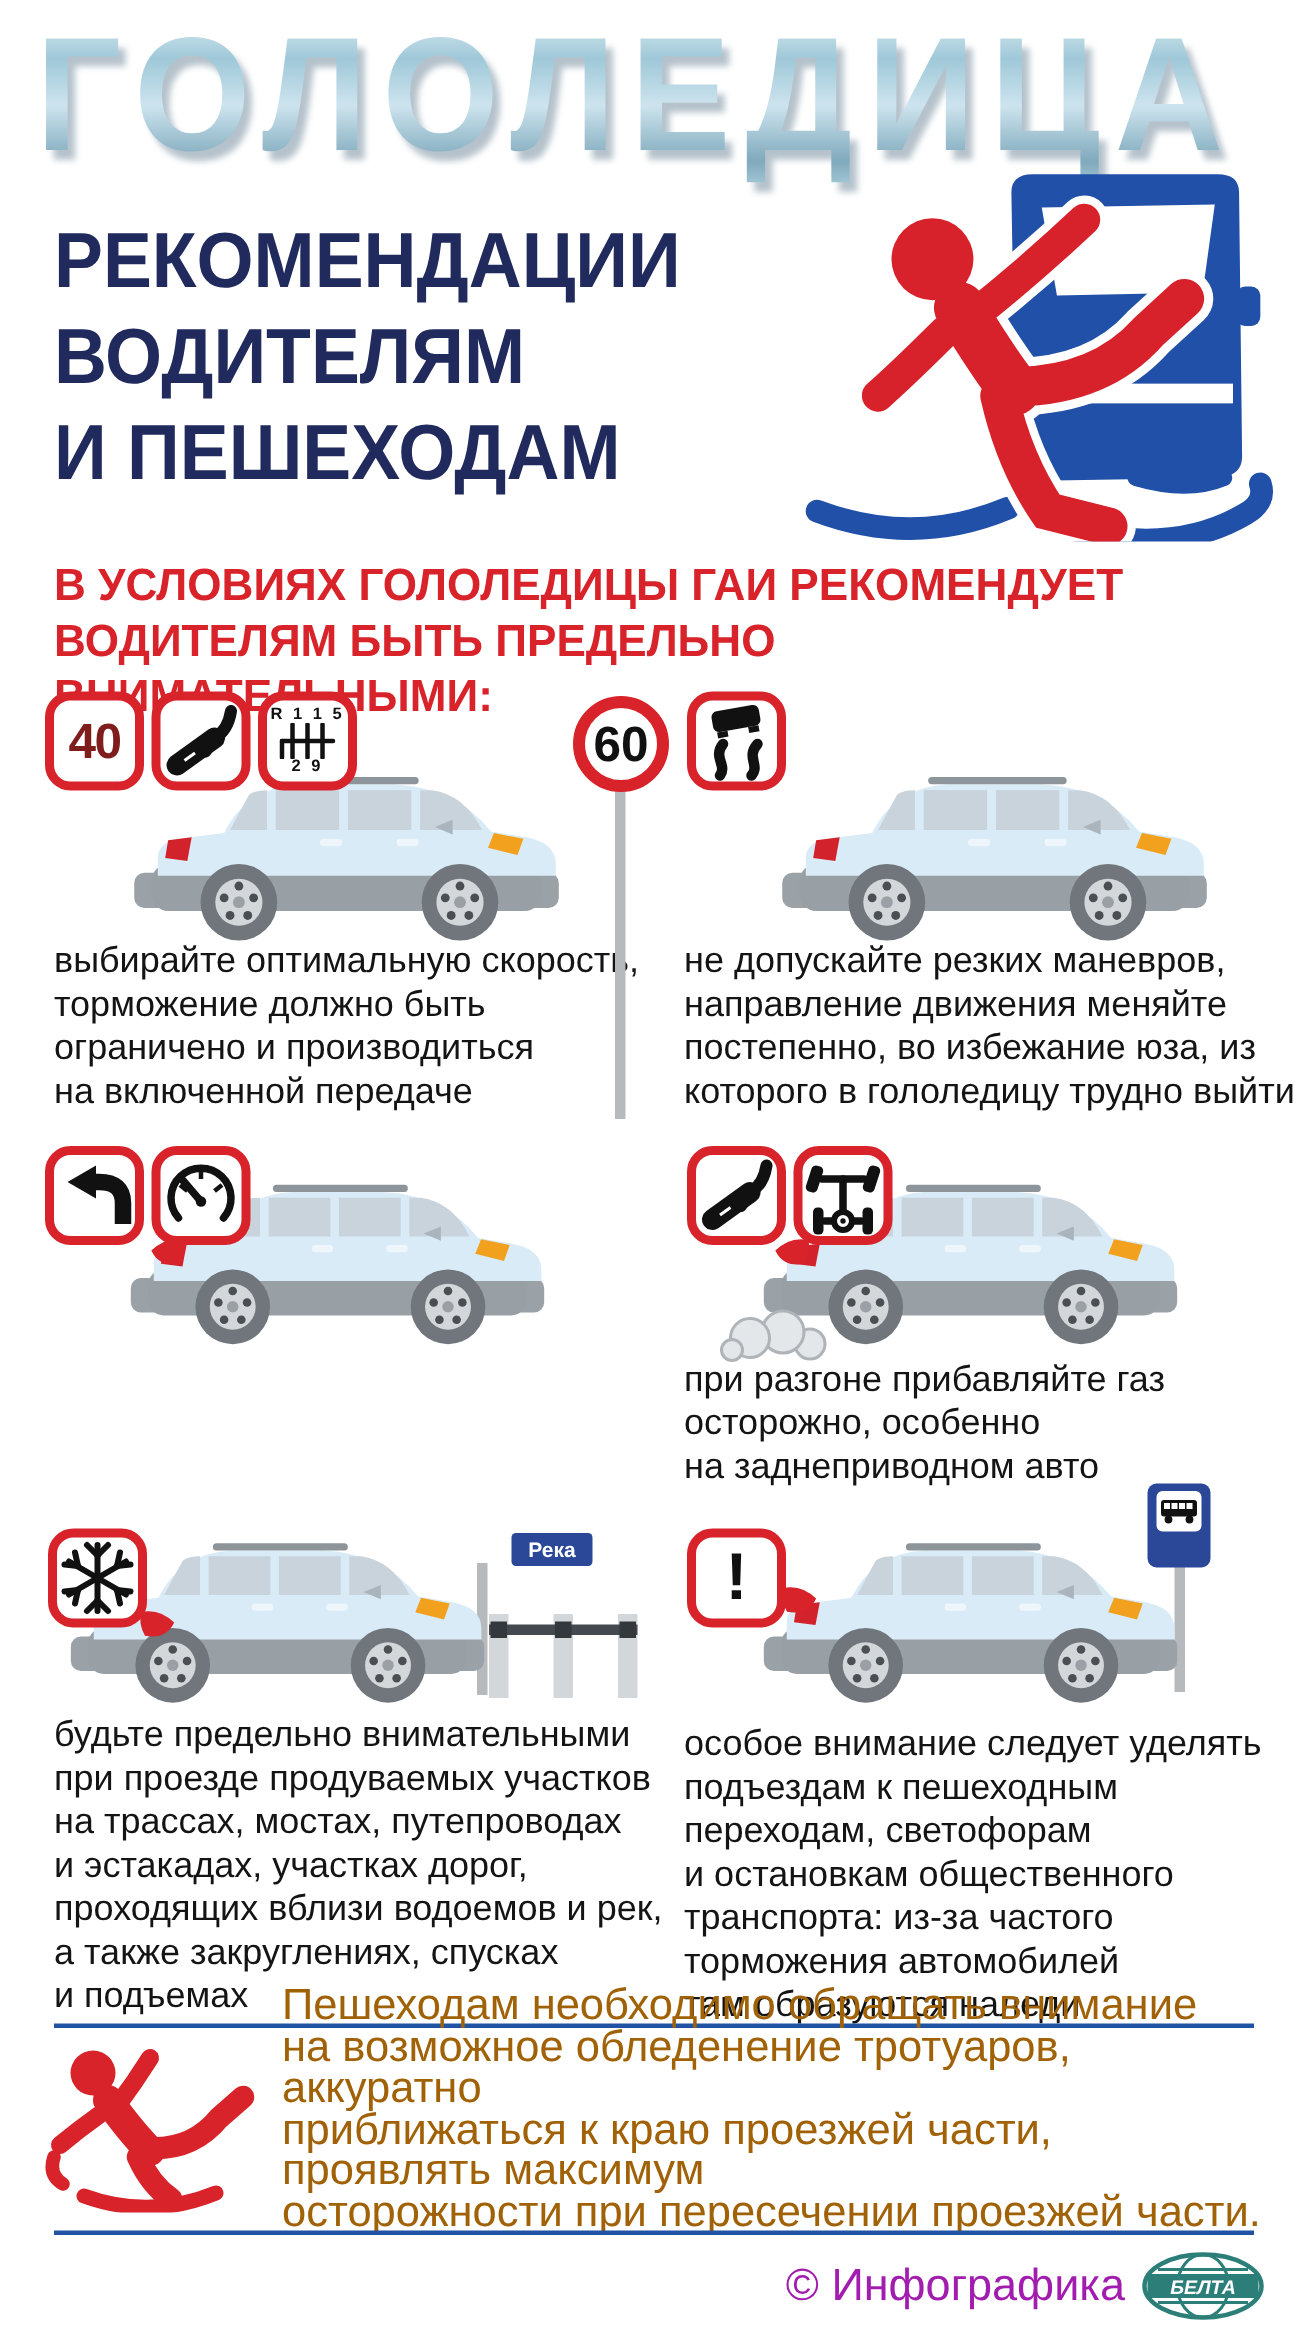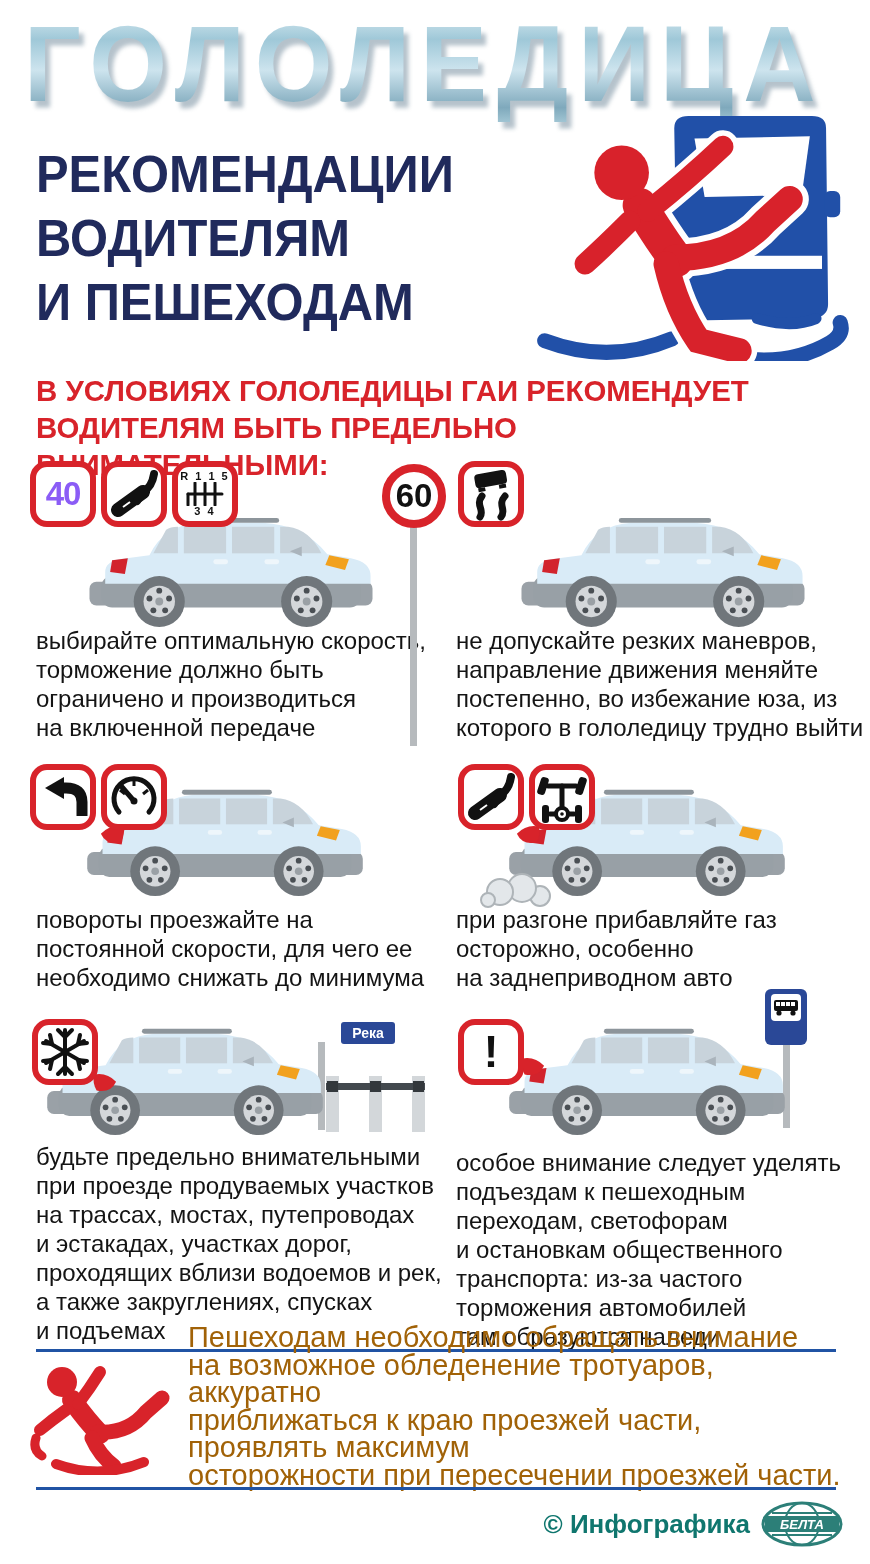--- a/index.html
+++ b/index.html
@@ -16,28 +16,28 @@
   .subtitle{position:absolute;left:36px;top:142px;font-size:52px;line-height:64px;
     font-weight:bold;color:#202a5c;white-space:pre-line;transform:scaleX(.94);transform-origin:left top;}
   .headline{position:absolute;left:36px;top:372px;width:780px;font-size:30px;line-height:37px;
     font-weight:bold;color:#d8232a;white-space:pre-line;transform:scaleX(.98);transform-origin:left top;}
   .tip{position:absolute;font-size:24px;line-height:29px;color:#141414;white-space:pre-line;width:420px;}
   .note{position:absolute;left:188px;top:1324px;width:660px;font-size:29px;line-height:27.5px;
     color:#a16207;white-space:pre-line;}
   .rule{position:absolute;left:36px;width:800px;height:3px;background:#2053a4;}
   .src{position:absolute;left:36px;top:1506px;font-size:25px;color:#1a1a1a;}
   .credit{position:absolute;right:26px;top:1500px;display:flex;align-items:center;gap:10px;}
-  .credit-label{font-size:26px;color:#0f766e;font-weight:bold;}
+  .credit-label{font-size:30px;color:#a21caf;}
   
   .sq{position:absolute;width:66px;height:66px;background:#fff;border:6px solid #d8232a;
       border-radius:17px;box-sizing:border-box;display:flex;flex-direction:column;
       align-items:center;justify-content:center;z-index:5;}
   .sq-row{position:absolute;display:flex;gap:5px;z-index:5;}
   .sq-row .sq{position:static;}
-  .sign40{font-size:33px;font-weight:bold;color:#8b5cf6;letter-spacing:-1px;}
+  .sign40{font-size:33px;font-weight:bold;color:#7f1d1d;letter-spacing:-1px;}
   .gear-t,.gear-b{font-size:11px;font-weight:bold;color:#111;letter-spacing:2px;line-height:11px;}
   .c60{position:absolute;width:64px;height:64px;border-radius:50%;border:8px solid #d8232a;
       background:#fff;box-sizing:border-box;display:flex;align-items:center;justify-content:center;
       font-size:33px;font-weight:bold;color:#111;z-index:5;}
   .pole{position:absolute;width:7px;background:#b6babd;z-index:1;}
   .car{position:absolute;z-index:2;}
   .river-sign{position:absolute;width:54px;height:22px;background:#2a4897;color:#fff;
       font-size:14px;font-weight:bold;display:flex;align-items:center;justify-content:center;
       border-radius:3px;z-index:4;margin-left:47px;}
   .bus-sign{position:absolute;z-index:4;}
@@ -143,21 +143,21 @@
       <span class="gear-t">R 1 1 5</span>
       <svg width="40" height="24" viewBox="0 0 40 24">
         <g stroke="#111" stroke-width="3" stroke-linecap="round">
           <line x1="3" y1="12" x2="37" y2="12"></line>
           <line x1="10" y1="1" x2="10" y2="23"></line>
           <line x1="20" y1="1" x2="20" y2="23"></line>
           <line x1="30" y1="1" x2="30" y2="23"></line>
           <line x1="3" y1="12" x2="3" y2="23"></line>
         </g>
       </svg>
-      <span class="gear-b">3 4</span>
+      <span class="gear-b">2 9</span>
     </div>
   </div>
   <div class="pole" style="left:410px;top:526px;height:220px"></div>
   <div class="c60" style="left:382px;top:464px">
     <span>60</span>
   </div>
   <div class="tip" style="left:36px;top:626px">выбирайте оптимальную скорость,
 торможение должно быть
 ограничено и производиться
 на включенной передаче</div>
@@ -198,23 +198,20 @@
       <svg width="54" height="54" viewBox="0 0 54 54">
         <path d="M12,42 A20,20 0 1 1 42,42" fill="none" stroke="#111" stroke-width="5" stroke-linecap="round"></path>
         <line x1="27" y1="10" x2="27" y2="16" stroke="#111" stroke-width="3"></line>
         <line x1="41" y1="20" x2="36" y2="24" stroke="#111" stroke-width="3"></line>
         <line x1="13" y1="20" x2="18" y2="24" stroke="#111" stroke-width="3"></line>
         <line x1="27" y1="31" x2="15" y2="17" stroke="#111" stroke-width="5" stroke-linecap="round"></line>
         <circle cx="27" cy="31" r="3.5" fill="#111"></circle>
       </svg>
     </div>
   </div>
-  <div class="tip" style="left:36px;top:905px">повороты проезжайте на
-постоянной скорости, для чего ее
-необходимо снижать до минимума</div>
 
   <svg class="car" style="left:508px;top:787px" width="278" height="111" viewBox="0 0 290 116">
       <use href="#car"></use>
     </svg>
   <svg class="abs" style="left:478px;top:860px;z-index:3" width="80" height="50" viewBox="0 0 80 50">
     <g fill="#e3e7ea" stroke="#aeb4b8" stroke-width="2">
       <circle cx="62" cy="36" r="10"></circle>
         <circle cx="44" cy="28" r="14"></circle>
       <circle cx="22" cy="32" r="13"></circle>
         <circle cx="10" cy="40" r="7"></circle>

